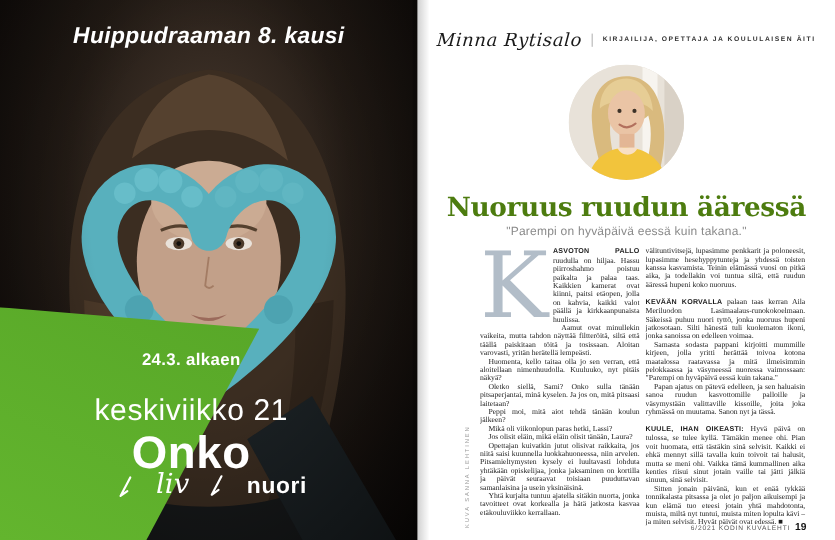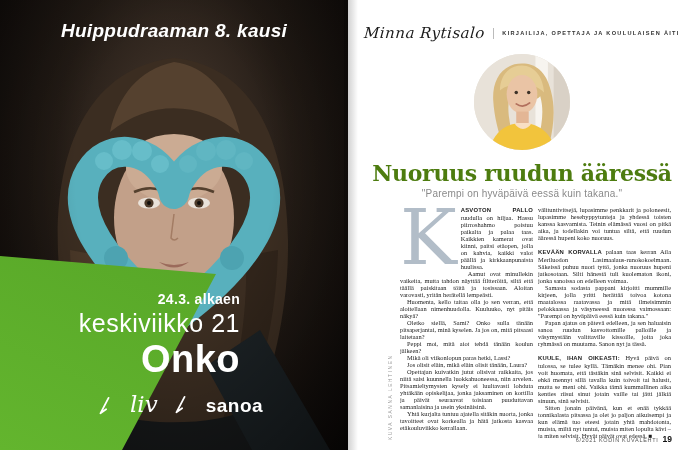--- a/index.html
+++ b/index.html
@@ -11,23 +11,23 @@
              background:radial-gradient(ellipse at 50% 35%, #4a3b30 0%, #241c16 48%, #0b0807 100%);}
   #page-left::after{content:"";position:absolute;inset:0;
              background:radial-gradient(ellipse at 50% 40%, rgba(0,0,0,0) 40%, rgba(0,0,0,.5) 100%);
              pointer-events:none;}
   #ad-photo{position:absolute;left:0;top:0;}
   .ad-tagline{position:absolute;left:0;top:20px;width:100%;text-align:center;color:#fff;
               font-style:italic;font-weight:800;font-size:19px;letter-spacing:.3px;z-index:5;}
   #green-band{position:absolute;inset:0;z-index:3;
               background:linear-gradient(205deg,#478c22 0%,#56a527 45%,#63b52e 100%);
               clip-path:polygon(0px 256px,216px 274px,122px 450px,0px 450px);}
-  #ad-showblock{position:absolute;right:108px;top:291px;text-align:right;color:#fff;z-index:6;}
+  #ad-showblock{position:absolute;right:108px;top:291px;text-align:center;color:#fff;z-index:6;}
   .ad-date{font-size:14px;font-weight:700;letter-spacing:.3px;}
-  .ad-weekday{font-size:25px;font-weight:400;letter-spacing:.5px;margin-top:2px;}
+  .ad-weekday{font-size:25px;font-weight:400;letter-spacing:.5px;margin-top:21px;}
   .ad-title{font-size:38px;font-weight:800;letter-spacing:.5px;margin-top:2px;line-height:1;}
   #ad-logos{position:absolute;left:98px;top:393px;display:flex;gap:16px;align-items:center;z-index:6;color:#fff;}
   .logo{display:flex;align-items:flex-end;gap:19px;}
   .logo-liv-text{font-family:"DejaVu Serif",serif;font-style:italic;font-size:23px;line-height:1;}
   .logo-ruutu-text{font-weight:800;font-size:19px;line-height:1;letter-spacing:.5px;}
 
   
   #page-right{position:absolute;left:348px;top:0;width:348px;height:450px;background:#fff;}
   #gutter{position:absolute;left:344px;top:0;width:14px;height:450px;z-index:4;
           background:linear-gradient(90deg,rgba(0,0,0,.25),rgba(0,0,0,0));}
@@ -120,21 +120,21 @@
       <div class="logo">
         <svg width="13" height="20" viewBox="0 0 16 24">
           <polyline points="13,2 3,21 10,16" fill="none" stroke="#fff" stroke-width="2.2" stroke-linejoin="round" stroke-linecap="round"></polyline>
         </svg>
         <span class="logo-liv-text">liv</span>
       </div>
       <div class="logo">
         <svg width="13" height="20" viewBox="0 0 16 24">
           <polyline points="13,2 3,21 10,16" fill="none" stroke="#fff" stroke-width="2.2" stroke-linejoin="round" stroke-linecap="round"></polyline>
         </svg>
-        <span class="logo-ruutu-text">sanoa</span>
+        <span class="logo-ruutu-text">nuori</span>
       </div>
     </div>
   </div>
 
   <div id="page-right">
 
     <div class="author-row">
       <span class="author-name">Minna Rytisalo</span>
       <span class="author-sep"></span>
       <span class="author-roles">KIRJAILIJA, OPETTAJA JA KOULULAISEN ÄITI</span>

